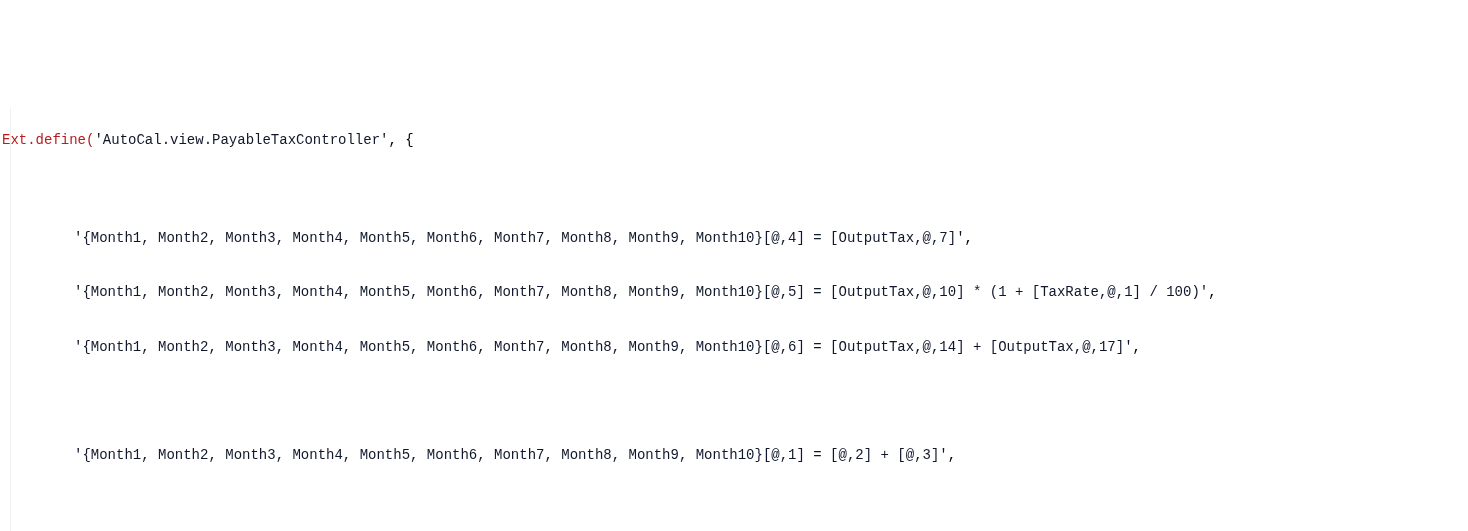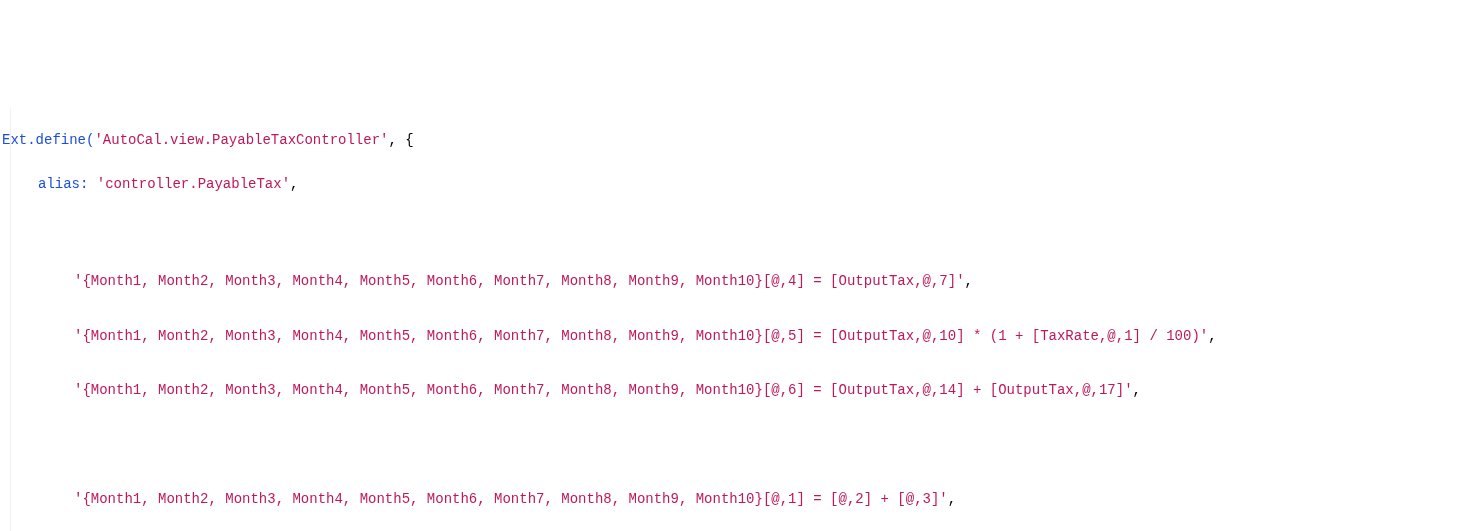--- a/index.html
+++ b/index.html
@@ -17,40 +17,39 @@
     padding: 0 0 0 2px;
     position: relative;
   }
   .line {
     display: block;
     position: relative;
     padding-left: 0;
   }
   .i1 { padding-left: 36px; }
   .i2 { padding-left: 72px; margin-top: 11px; }
-  .code  { color: #1d4ed8; }
-  .str   { color: #be185d; }
+  .code  { color: #b91c1c; }
+  .str   { color: #0f172a; }
   .punct { color: #000000; }
   
   .editor::before {
     content: "";
     position: absolute;
     left: 10px; top: 0;
     width: 1px; height: 100%;
     background: #eef0f2;
   }
 </style>
 </head>
 <body>
 
 
 
 <div class="editor">
 <span class="line"><span class="code">Ext.define(</span><span class="str">'AutoCal.view.PayableTaxController'</span><span class="punct">, {</span></span>
-<span class="line i1"><span class="code">alias: </span><span class="str">'controller.PayableTax'</span><span class="punct">,</span></span>
 <span class="line i1">&nbsp;</span>
 <span class="line i2"><span class="str">'{Month1, Month2, Month3, Month4, Month5, Month6, Month7, Month8, Month9, Month10}[@,4] = [OutputTax,@,7]'</span><span class="punct">,</span></span>
 <span class="line i2"><span class="str">'{Month1, Month2, Month3, Month4, Month5, Month6, Month7, Month8, Month9, Month10}[@,5] = [OutputTax,@,10] * (1 + [TaxRate,@,1] / 100)'</span><span class="punct">,</span></span>
 <span class="line i2"><span class="str">'{Month1, Month2, Month3, Month4, Month5, Month6, Month7, Month8, Month9, Month10}[@,6] = [OutputTax,@,14] + [OutputTax,@,17]'</span><span class="punct">,</span></span>
 <span class="line i2">&nbsp;</span>
 <span class="line i2"><span class="str">'{Month1, Month2, Month3, Month4, Month5, Month6, Month7, Month8, Month9, Month10}[@,1] = [@,2] + [@,3]'</span><span class="punct">,</span></span>
 
 
 
 

